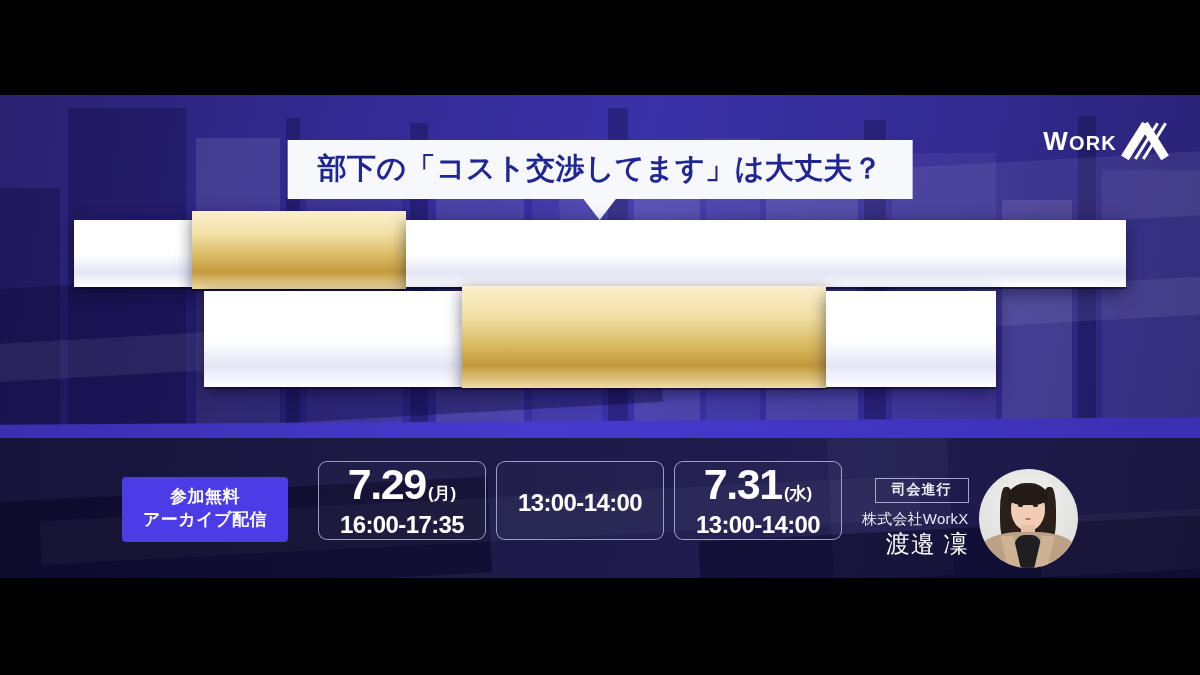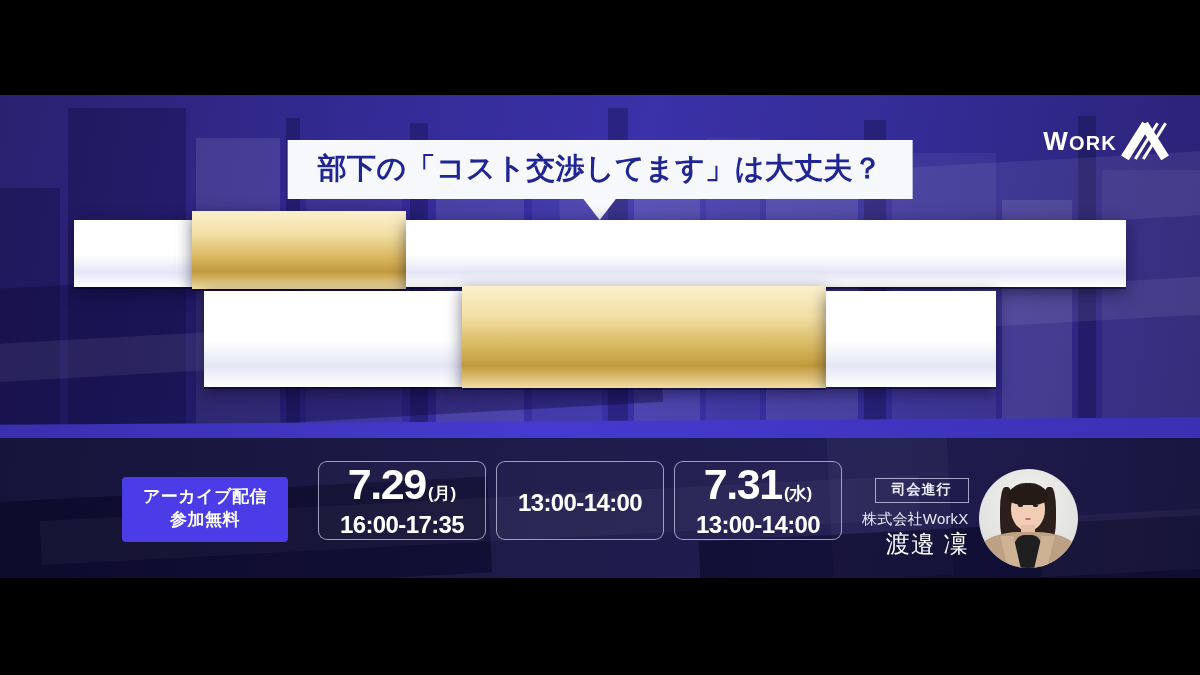--- a/index.html
+++ b/index.html
@@ -357,22 +357,22 @@
         <span class="hl-w">累計</span><span class="hl-g">50億円</span><span class="hl-w">削減したコンサル達が語る</span>
       </div>
       <div class="hl-line l2">
         <span class="hl-w">最強の</span><span class="hl-g">司会進行</span><span class="hl-w">方法</span>
       </div>
     </div>
 
     <div id="info-row">
 
       <div id="archive-badge">
+        <span class="l">参加無料</span>
         <span class="l">アーカイブ配信</span>
-        <span class="l">参加無料</span>
       </div>
 
       <div id="dates">
         <div class="date-card">
           <div class="top-line">
             <span class="dnum">7.29</span>
             <span class="dow">(月)</span>
           </div>
           <div class="time">16:00-17:35</div>
         </div>

